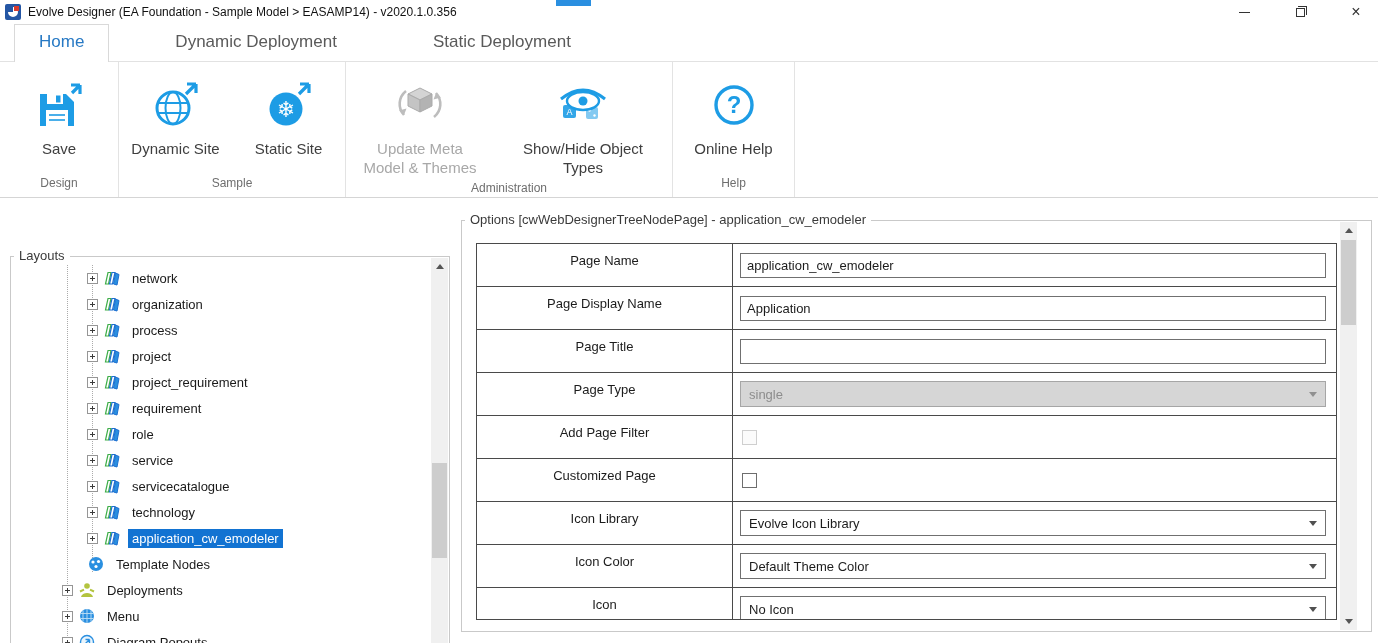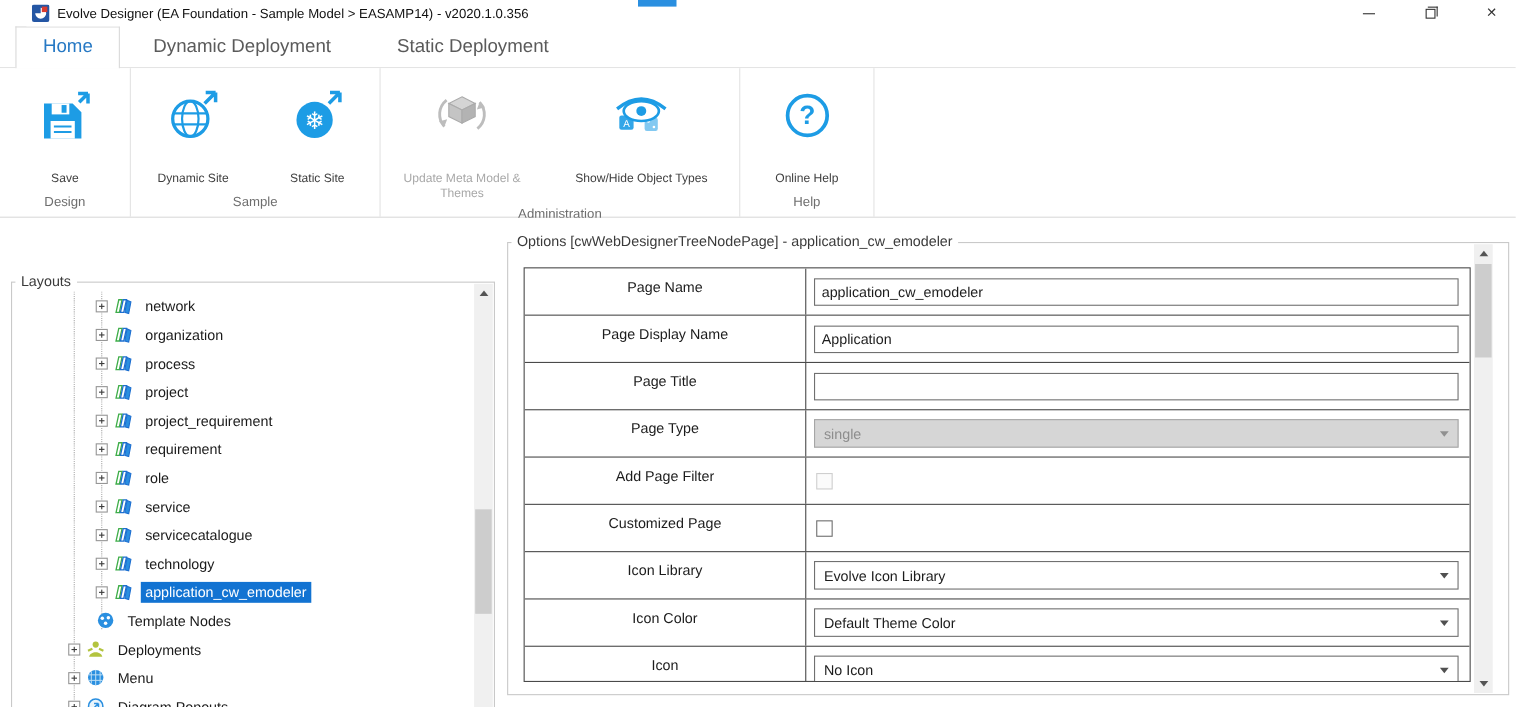--- a/index.html
+++ b/index.html
@@ -1,40 +1,40 @@
 <!DOCTYPE html>
 <html><head>
 <meta charset="utf-8">
 <style>
   * { box-sizing: border-box; margin: 0; padding: 0; }
   html, body {
     width: 1378px; height: 643px; overflow: hidden;
     background: #fff; font-family: "Liberation Sans", sans-serif;
   }
   
-  .titlebar { position: relative; height: 24px; display: flex; align-items: center; padding-left: 5px; background: #fff; margin-left: 24px; }
+  .titlebar { position: relative; height: 24px; display: flex; align-items: center; padding-left: 5px; background: #fff; }
   .app-icon { width: 16px; height: 16px; margin-right: 7px; flex: none; }
   .win-title { font-size: 12px; color: #111; white-space: nowrap; }
   .accent-notch { position: absolute; left: 556px; top: 0; width: 35px; height: 6px; background: #2a8fe0; }
   .win-controls { position: absolute; right: 14px; top: 0; height: 24px; display: flex; align-items: center; gap: 40px; }
   .win-btn { width: 16px; height: 20px; display: flex; align-items: center; justify-content: center; color: #333; font-size: 16px; cursor: default; }
   .min-glyph { display: inline-block; width: 11px; border-top: 1px solid #333; }
   .restore-glyph { position: relative; display: inline-block; width: 9px; height: 9px; border: 1px solid #333; background: #fff; }
   .restore-glyph::before { content: ""; position: absolute; top: -3px; right: -3px; width: 8px; height: 8px; border-top: 1px solid #333; border-right: 1px solid #333; }
   
-  .tabbar { display: flex; align-items: flex-end; height: 38px; padding-left: 14px; border-bottom: 1px solid #e2e2e2; background: #fff; }
+  .tabbar { display: flex; align-items: flex-end; height: 38px; padding-left: 14px; border-bottom: 1px solid #e2e2e2; background: #fff; gap: 36px; }
   .tab { font-size: 17px; color: #5a5a5a; padding: 7px 30px 9px; white-space: nowrap; }
   .tab.active { color: #2779c4; background: #fff; border: 1px solid #d9d9d9; border-bottom: none; margin-bottom: -1px; padding: 7px 24px 10px; }
   
   .ribbon { height: 136px; display: flex; border-bottom: 1px solid #d5d5d5; background: #fff; }
   .rgroup { display: flex; flex-direction: column; border-right: 1px solid #e3e3e3; flex: none; }
   .btnrow { flex: 1; display: flex; justify-content: space-around; align-items: flex-start; padding-top: 8px; }
   .rbtn { display: flex; flex-direction: column; align-items: center; padding-top: 2px; cursor: default; }
   .ricon { height: 66px; display: flex; align-items: center; justify-content: center; }
-  .rlabel { font-size: 11px; color: #3f3f3f; text-align: center; line-height: 1.25; margin-top: 18px; }
+  .rlabel { font-size: 15px; color: #3f3f3f; text-align: center; line-height: 1.25; margin-top: 2px; }
   .rbtn.disabled .rlabel { color: #a8a8a8; }
   .rgroup-label { text-align: center; font-size: 12px; color: #6e6e6e; padding: 3px 0 7px; }
   
   .workspace { position: relative; height: 447px; background: #fff; }
   .groupbox { position: absolute; border: 1px solid #c9c9c9; background: #fff; }
   .gb-title { position: absolute; top: -9px; left: 3px; background: #fff; padding: 0 5px; font-size: 13px; color: #3a3a3a; white-space: nowrap; }
   #layouts-box { left: 10px; top: 22px; width: 440px; height: 412px; margin-top: 36px; }
   #options-box { left: 461px; top: 22px; width: 911px; height: 412px; }
   
   .tree { position: absolute; left: 2px; top: 8px; right: 22px; bottom: 4px; overflow: hidden; font-size: 13px; }

